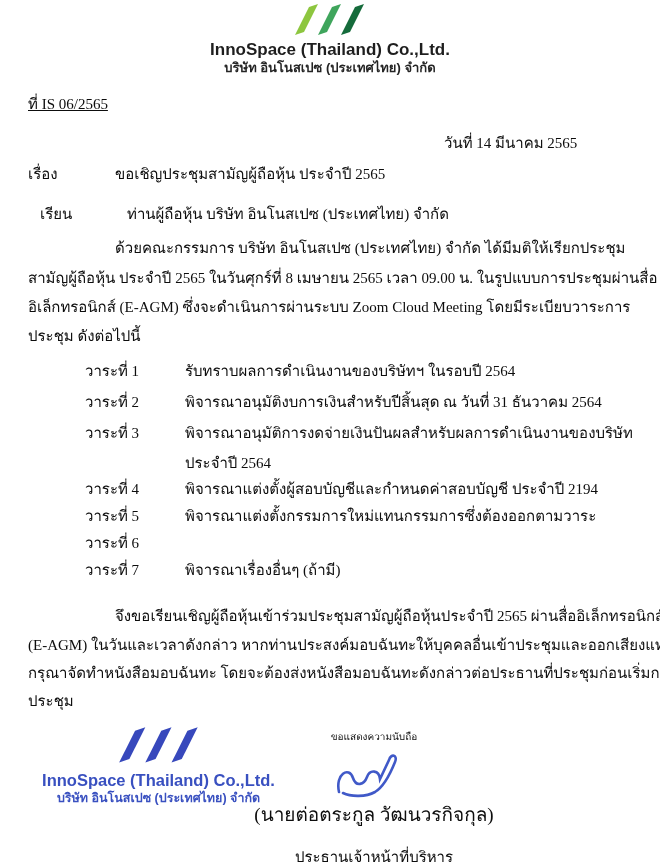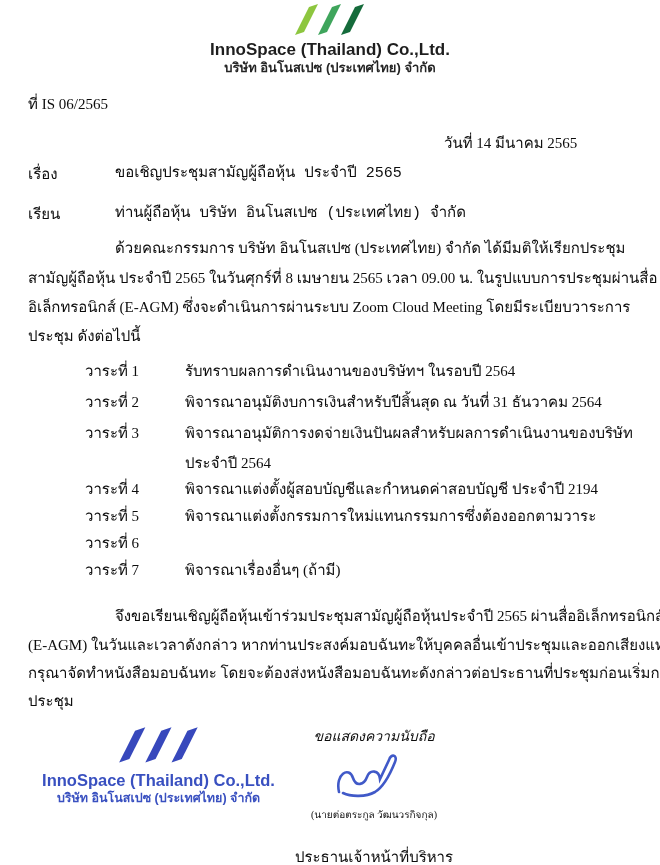--- a/index.html
+++ b/index.html
@@ -17,44 +17,44 @@
   .company-en{
     font-family:"Liberation Sans","DejaVu Sans",sans-serif;
     font-weight:bold;font-size:17px;color:#1e1e1e;line-height:19px;margin-top:3px;
   }
   .company-th{
     font-family:"Liberation Sans","DejaVu Sans",sans-serif;
     font-weight:bold;font-size:13px;color:#242424;line-height:16px;margin-top:1px;
   }
   
   .txt{position:absolute;font-size:15px;line-height:22px;white-space:nowrap;color:#0d0d0d;}
-  .ref{top:93px;left:28px;}
+  .ref{top:93px;left:28px;text-decoration:underline;}
   .date{top:132px;left:444px;}
   .fld-label{left:28px;}
-  .fld-value{left:115px;font-family:Liberation Mono, monospace;}
+  .fld-value{left:115px;}
   .subject-row{top:163px;}
-  .to-row{top:203px;}
+  .to-row{top:203px;margin-left:12px;}
   .para-line{left:28px;}
   .para-indent{left:115px;}
   .agenda-label{left:85px;}
   .agenda-text{left:185px;}
   
   .footer-left{position:absolute;top:724px;left:36px;width:245px;text-align:center;}
   .f-company-en{
     font-family:"Liberation Sans","DejaVu Sans",sans-serif;
     font-weight:bold;font-size:16.5px;color:#3950c0;line-height:19px;margin-top:3px;
   }
   .f-company-th{
     font-family:"Liberation Sans","DejaVu Sans",sans-serif;
     font-weight:bold;font-size:12.5px;color:#3950c0;line-height:15px;margin-top:1px;
   }
   .footer-right{position:absolute;top:726px;left:254px;width:240px;text-align:center;}
-  .regards{font-size:14px;line-height:22px;color:#0d0d0d;font-style:italic;}
+  .regards{font-size:10px;line-height:22px;color:#0d0d0d;}
   .sig-svg{display:block;margin:2px auto 0 auto;}
-  .signer-name{font-size:10px;line-height:22px;color:#0d0d0d;margin-top:2px;}
+  .signer-name{font-size:19px;line-height:22px;color:#0d0d0d;margin-top:2px;}
   .signer-title{font-size:15px;line-height:22px;color:#0d0d0d;margin-top:20px;}
 </style>
 </head>
 <body>
 
 <div class="page">
 
   <div class="letterhead">
     <svg class="logo-svg" width="72" height="33" viewBox="0 0 72 33">
       <polygon points="1,31 15,3 24,0 10,28" fill="#8dc63f"></polygon>

